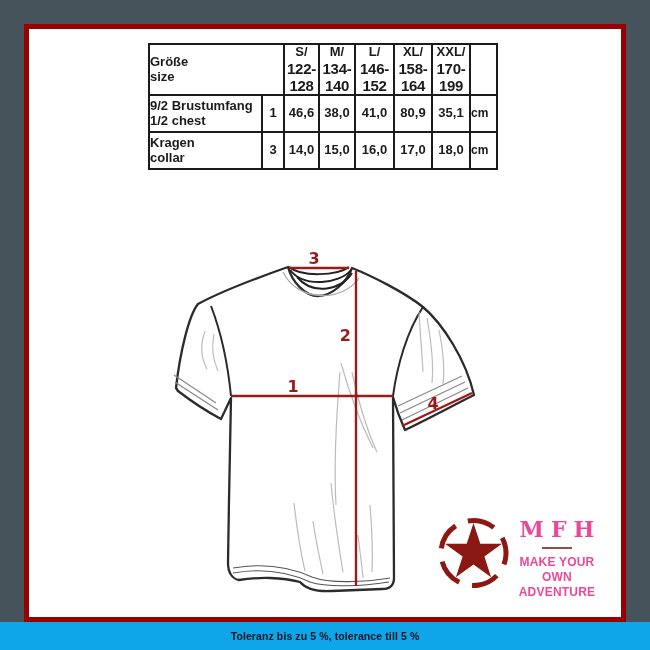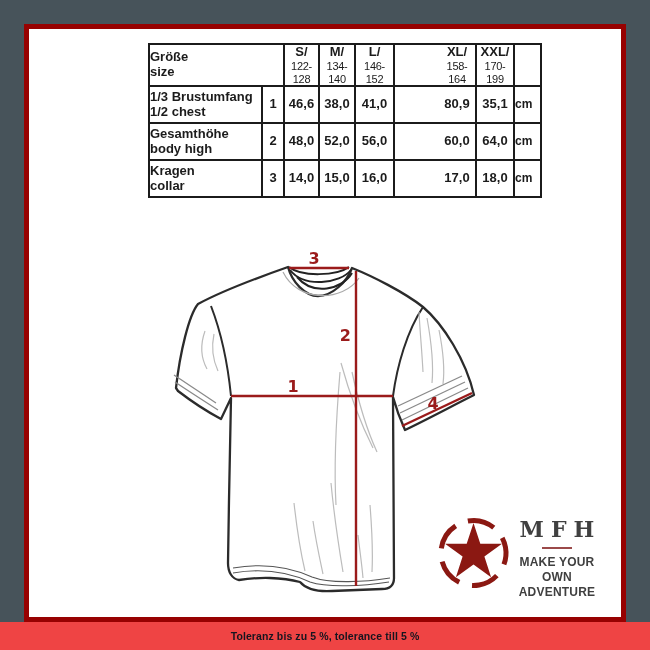--- a/index.html
+++ b/index.html
@@ -29,42 +29,42 @@
     border:2px solid #1b1b1b;
     vertical-align:middle;
     padding:0;
     height:35px;
     font-weight:bold;
     line-height:1.15;
   }
   td.c-label{width:111px;padding:2px 2px 2px 5px;font-size:13px;text-align:left;}
   td.c-num{width:20px;text-align:center;font-size:13px;}
   td.c-size{width:33px;text-align:center;font-size:13px;}
-  td.c-size.w2{width:34px;}td.c-size.w3{width:37px;}td.c-size.w4{width:36px;padding-left:44px;}td.c-size.w5{width:36px;}
+  td.c-size.w2{width:34px;}td.c-size.w3{width:37px;}td.c-size.w4{width:36px;}td.c-size.w5{width:36px;}
   td.c-unit{width:25px;font-size:12px;}
-  td.c-size .rg{font-size:11px;font-weight:normal;letter-spacing:-0.3px;}
+  td.c-size .rg{font-size:15px;font-weight:bold;letter-spacing:-0.3px;}
   
   svg.diagram{position:absolute;left:0;top:0;width:592px;height:588px;}
   
   .logo{
     position:absolute;left:479px;top:488px;width:98px;
-    text-align:center;color:#404040;
+    text-align:center;color:#ec4899;
   }
   .brand{
     font-family:"DejaVu Serif", serif;
     font-weight:bold;font-size:22px;line-height:25px;
     letter-spacing:7px;padding-left:7px; 
     white-space:nowrap;
   }
   .logo-divider{width:30px;height:2px;background:#9B4A4A;margin:5px auto 6px auto;}
   .tag{font-size:12px;font-weight:bold;line-height:15px;letter-spacing:0.2px;}
   
   .footer{
     position:absolute;left:0;top:622px;width:650px;height:28px;
-    background:#ef4444;
+    background:#0ea5e9;
     display:flex;align-items:center;justify-content:center;
   }
   .footer span{
     color:#15151F;font-size:10.5px;font-weight:bold;letter-spacing:0.1px;
   }
 </style>
 </head>
 <body>
 
 <div class="page">
@@ -177,45 +177,32 @@
         </td>
         <td class="c-size w5">
           <div>XXL/</div>
               <div class="rg">170-199</div>
         </td>
         <td class="c-unit"></td>
       </tr>
 
       <tr>
         <td class="c-label">
-          <div>1/3 Brustumfang</div>
+          <div>9/2 Brustumfang</div>
               <div>1/2 chest</div>
         </td>
         <td class="c-num">1</td>
         <td class="c-size">46,6</td>
         <td class="c-size w2">38,0</td>
         <td class="c-size w3">41,0</td>
         <td class="c-size w4">80,9</td>
         <td class="c-size w5">35,1</td>
         <td class="c-unit">cm</td>
       </tr>
 
-      <tr>
-        <td class="c-label">
-          <div>Gesamthöhe</div>
-              <div>body high</div>
-        </td>
-        <td class="c-num">2</td>
-        <td class="c-size">48,0</td>
-        <td class="c-size w2">52,0</td>
-        <td class="c-size w3">56,0</td>
-        <td class="c-size w4">60,0</td>
-        <td class="c-size w5">64,0</td>
-        <td class="c-unit">cm</td>
-      </tr>
 
       <tr>
         <td class="c-label">
           <div>Kragen</div>
               <div>collar</div>
         </td>
         <td class="c-num">3</td>
         <td class="c-size">14,0</td>
         <td class="c-size w2">15,0</td>
         <td class="c-size w3">16,0</td>

